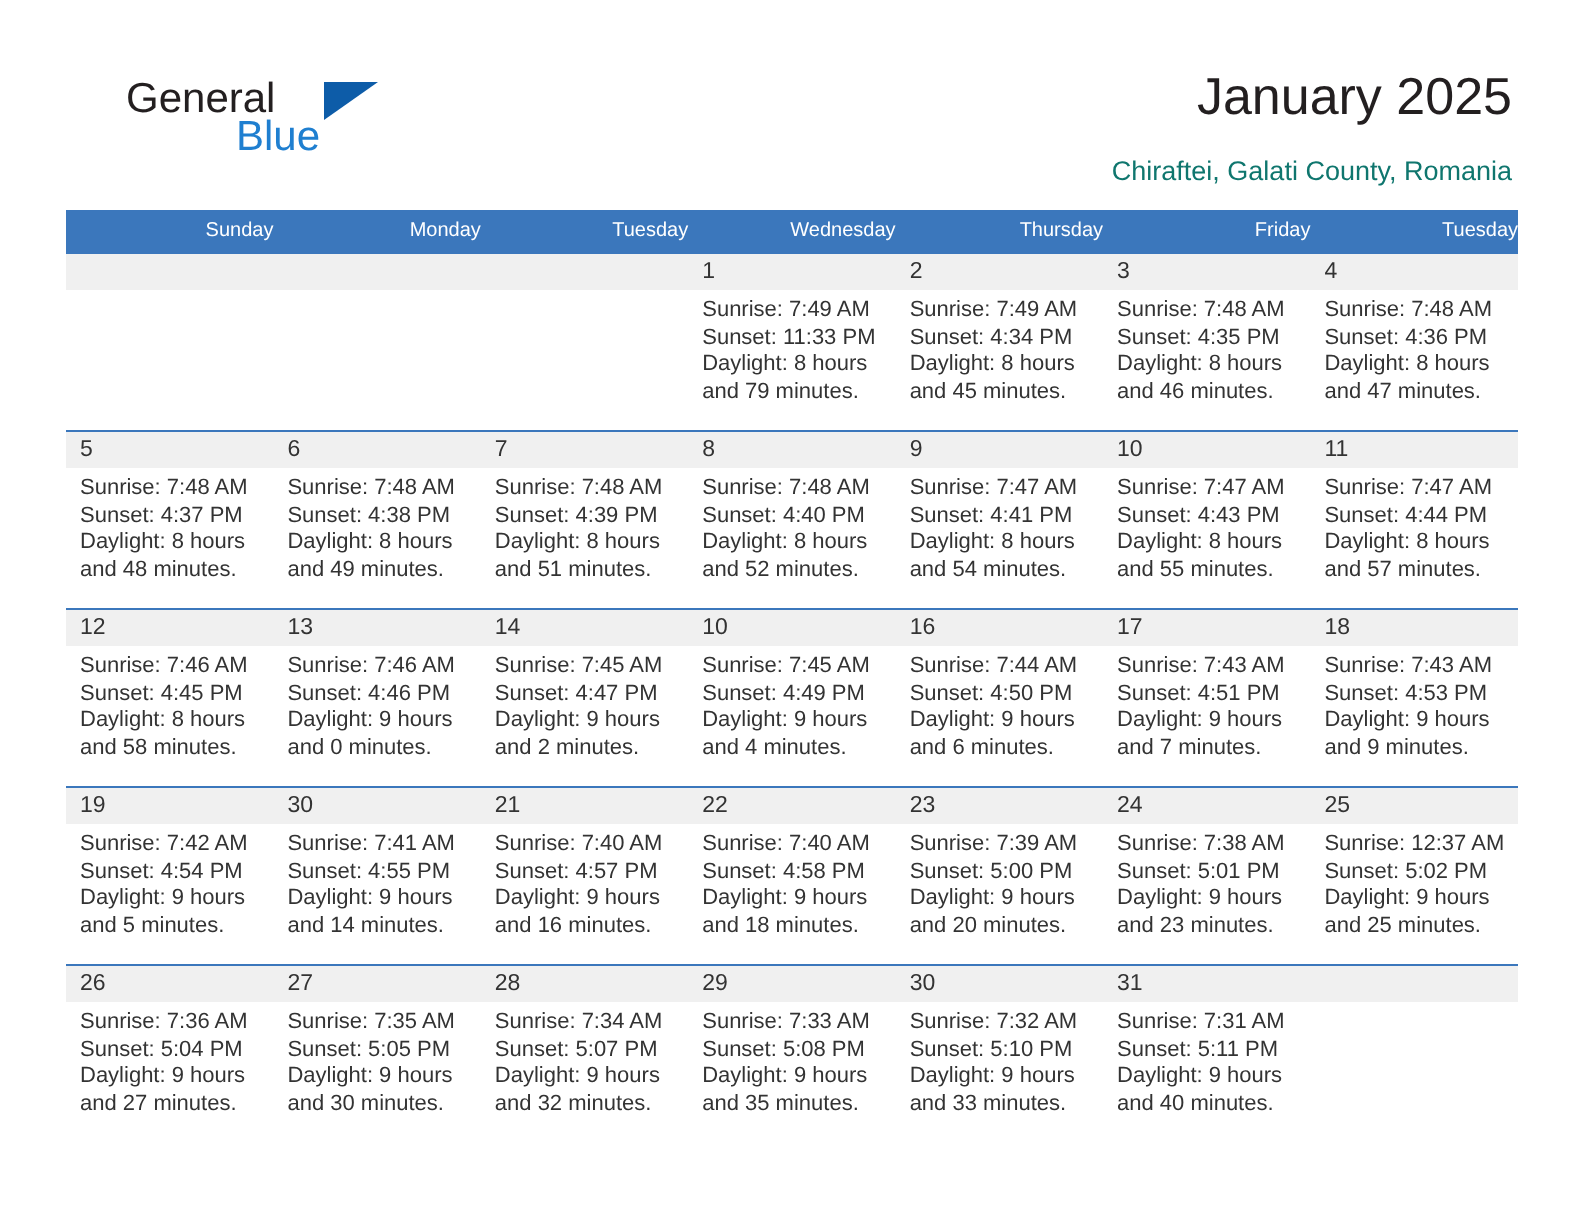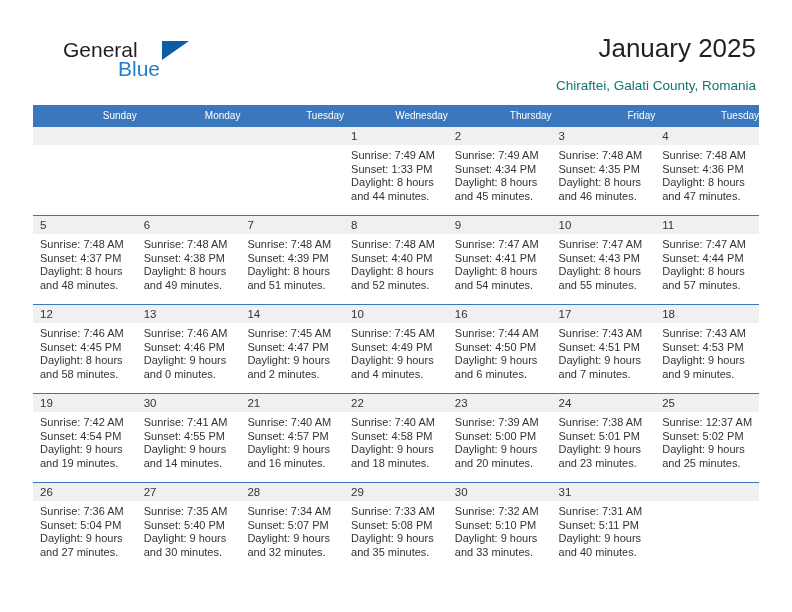--- a/index.html
+++ b/index.html
@@ -183,23 +183,23 @@
               <div class="cell-body"></div>
             </td>
             <td class="day-cell empty">
               <div class="daynum-bar"></div>
               <div class="cell-body"></div>
             </td>
             <td class="day-cell">
               <div class="daynum-bar">1</div>
               <div class="cell-body">
                 <div>Sunrise: 7:49 AM</div>
-                <div>Sunset: 1:33 PM</div>
-                <div>Daylight: 8 hours</div>
-                <div>and 44 minutes.</div>
+                <div>Sunset: 11:33 PM</div>
+                <div>Daylight: 8 hours</div>
+                <div>and 79 minutes.</div>
               </div>
             </td>
             <td class="day-cell">
               <div class="daynum-bar">2</div>
               <div class="cell-body">
                 <div>Sunrise: 7:49 AM</div>
                 <div>Sunset: 4:34 PM</div>
                 <div>Daylight: 8 hours</div>
                 <div>and 45 minutes.</div>
               </div>
@@ -353,21 +353,21 @@
               </div>
             </td>
           </tr>
           <tr class="week">
             <td class="day-cell">
               <div class="daynum-bar">19</div>
               <div class="cell-body">
                 <div>Sunrise: 7:42 AM</div>
                 <div>Sunset: 4:54 PM</div>
                 <div>Daylight: 9 hours</div>
-                <div>and 19 minutes.</div>
+                <div>and 5 minutes.</div>
               </div>
             </td>
             <td class="day-cell">
               <div class="daynum-bar">30</div>
               <div class="cell-body">
                 <div>Sunrise: 7:41 AM</div>
                 <div>Sunset: 4:55 PM</div>
                 <div>Daylight: 9 hours</div>
                 <div>and 14 minutes.</div>
               </div>
@@ -425,21 +425,21 @@
                 <div>Sunrise: 7:36 AM</div>
                 <div>Sunset: 5:04 PM</div>
                 <div>Daylight: 9 hours</div>
                 <div>and 27 minutes.</div>
               </div>
             </td>
             <td class="day-cell">
               <div class="daynum-bar">27</div>
               <div class="cell-body">
                 <div>Sunrise: 7:35 AM</div>
-                <div>Sunset: 5:40 PM</div>
+                <div>Sunset: 5:05 PM</div>
                 <div>Daylight: 9 hours</div>
                 <div>and 30 minutes.</div>
               </div>
             </td>
             <td class="day-cell">
               <div class="daynum-bar">28</div>
               <div class="cell-body">
                 <div>Sunrise: 7:34 AM</div>
                 <div>Sunset: 5:07 PM</div>
                 <div>Daylight: 9 hours</div>

